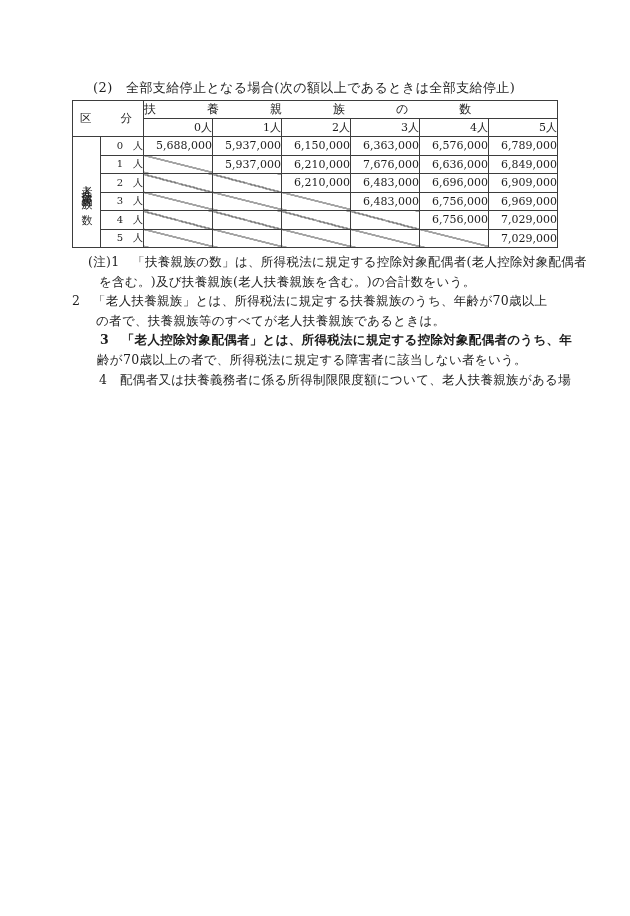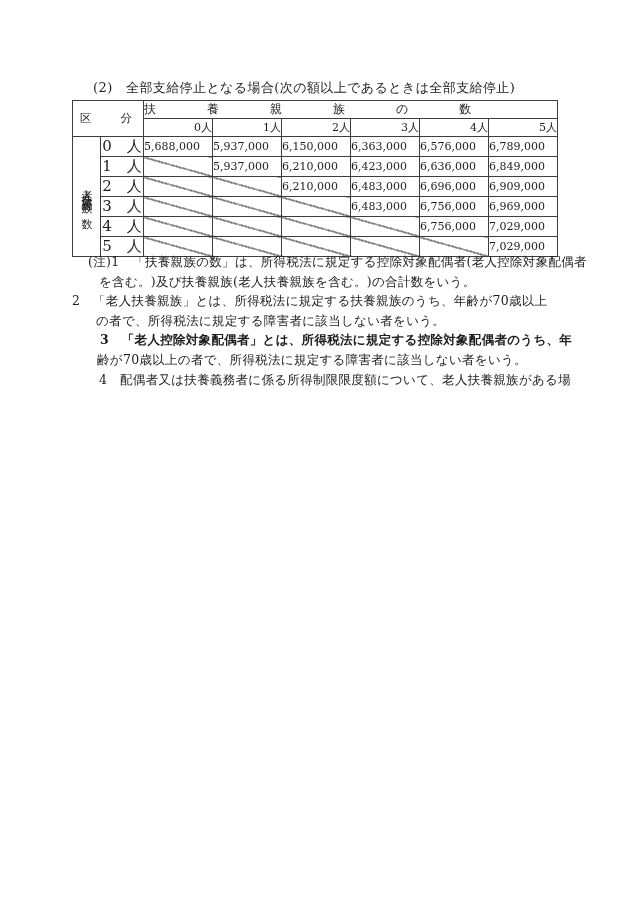--- a/index.html
+++ b/index.html
@@ -27,22 +27,22 @@
     font-size:12px; text-align:left; padding-left:76px;
     letter-spacing:51px; white-space:nowrap;
   }
   td.colhead { text-align:right; font-size:11px; }
   td.vlabel { vertical-align:middle; text-align:center; }
   .vlabel-inner {
     writing-mode:vertical-rl; text-orientation:upright;
     font-size:11px; letter-spacing:2.5px; line-height:1;
     margin:0 auto; white-space:nowrap;
   }
-  td.rowlabel { text-align:center; font-size:15px; white-space:pre; }
-  td.num { text-align:left; padding-right:6px; font-size:11px; }
+  td.rowlabel { text-align:right; font-size:10px; white-space:pre; }
+  td.num { text-align:right; padding-right:6px; font-size:11px; }
   td.diag {
     background-image:linear-gradient(to top right,
       transparent calc(50% - 0.6px),
       #4a4a4a calc(50% - 0.6px),
       #4a4a4a calc(50% + 0.6px),
       transparent calc(50% + 0.6px));
   }
   .notes {
     position:absolute; left:0; top:252px; width:630px;
     font-size:12.5px; line-height:19.6px; letter-spacing:0.3px;
@@ -104,21 +104,21 @@
         <td class="num">6,150,000</td>
         <td class="num">6,363,000</td>
         <td class="num">6,576,000</td>
         <td class="num">6,789,000</td>
       </tr>
       <tr class="drow">
         <td class="rowlabel">1　人</td>
         <td class="diag"></td>
         <td class="num">5,937,000</td>
         <td class="num">6,210,000</td>
-        <td class="num">6,423,000</td>
+        <td class="num">7,676,000</td>
         <td class="num">6,636,000</td>
         <td class="num">6,849,000</td>
       </tr>
       <tr class="drow">
         <td class="rowlabel">2　人</td>
         <td class="diag"></td>
         <td class="diag"></td>
         <td class="num">6,210,000</td>
         <td class="num">6,483,000</td>
         <td class="num">6,696,000</td>
@@ -151,19 +151,19 @@
         <td class="diag"></td>
         <td class="num">7,029,000</td>
       </tr>
     </tbody>
   </table>
 
   <div class="notes">
     <div class="ln">(注)1　「扶養親族の数」は、所得税法に規定する控除対象配偶者(老人控除対象配偶者</div>
     <div class="ln">を含む。)及び扶養親族(老人扶養親族を含む。)の合計数をいう。</div>
     <div class="ln">2　「老人扶養親族」とは、所得税法に規定する扶養親族のうち、年齢が70歳以上</div>
-    <div class="ln">の者で、所得税法に規定する障害者に該当しない者をいう。</div>
+    <div class="ln">の者で、扶養親族等のすべてが老人扶養親族であるときは。</div>
     <div class="ln">3　「老人控除対象配偶者」とは、所得税法に規定する控除対象配偶者のうち、年</div>
     <div class="ln">齢が70歳以上の者で、所得税法に規定する障害者に該当しない者をいう。</div>
     <div class="ln">4　配偶者又は扶養義務者に係る所得制限限度額について、老人扶養親族がある場</div>
   </div>
 
 </div>
 
 </body></html>

